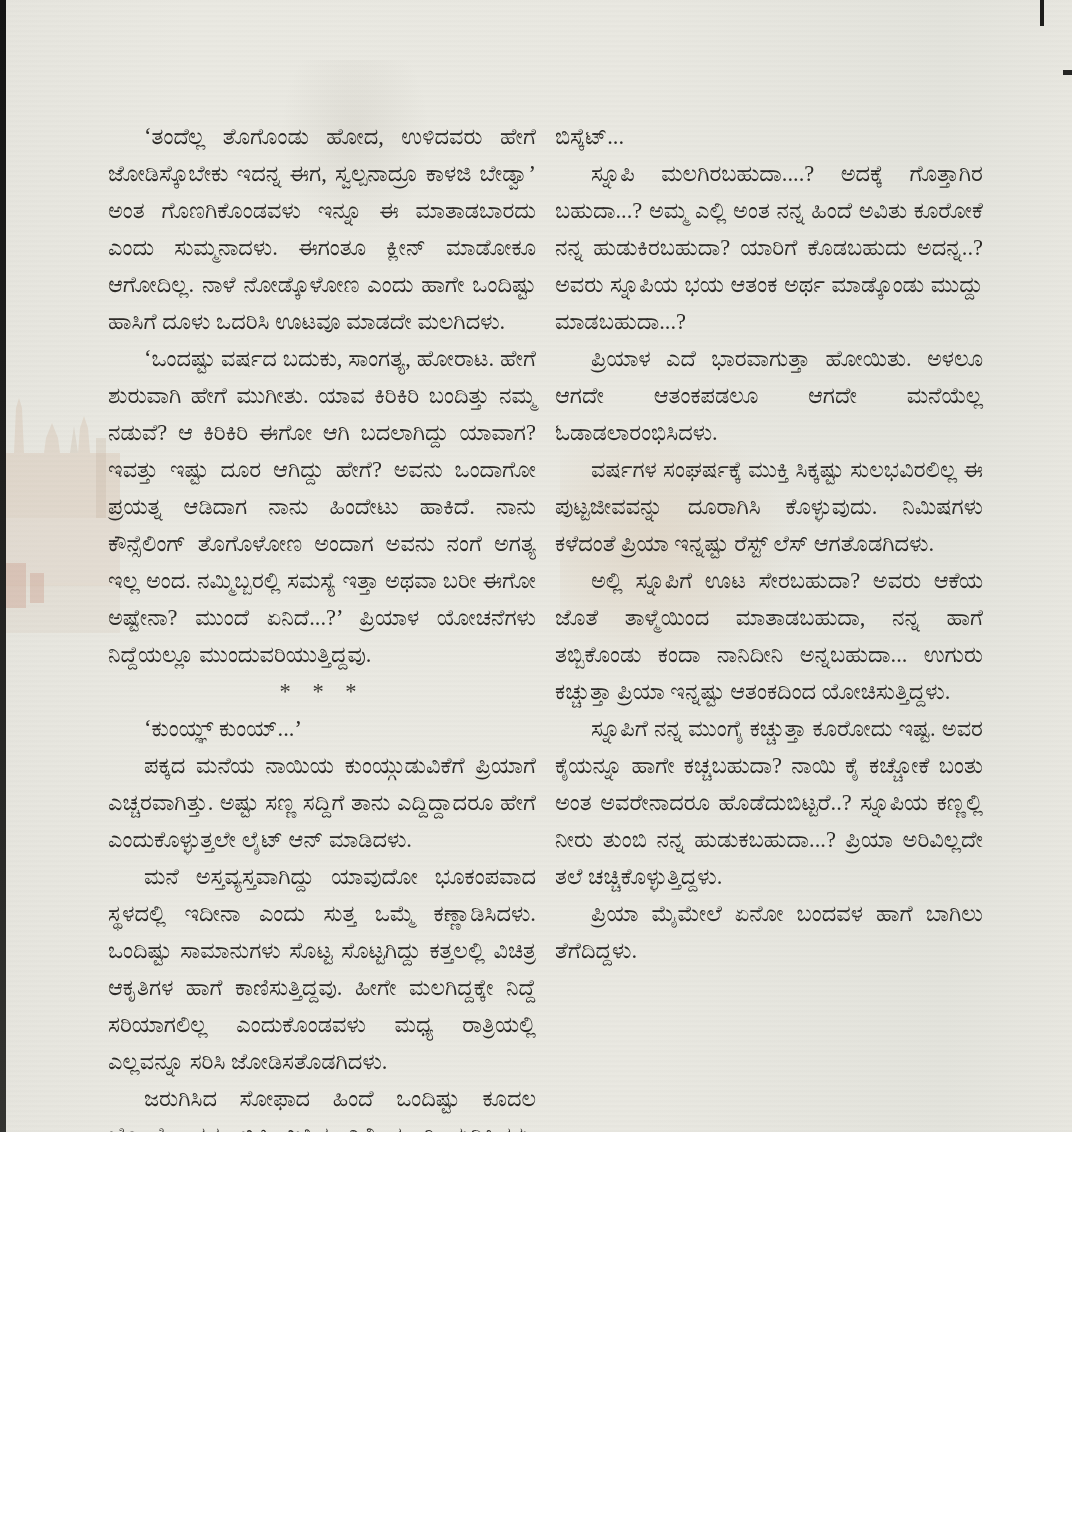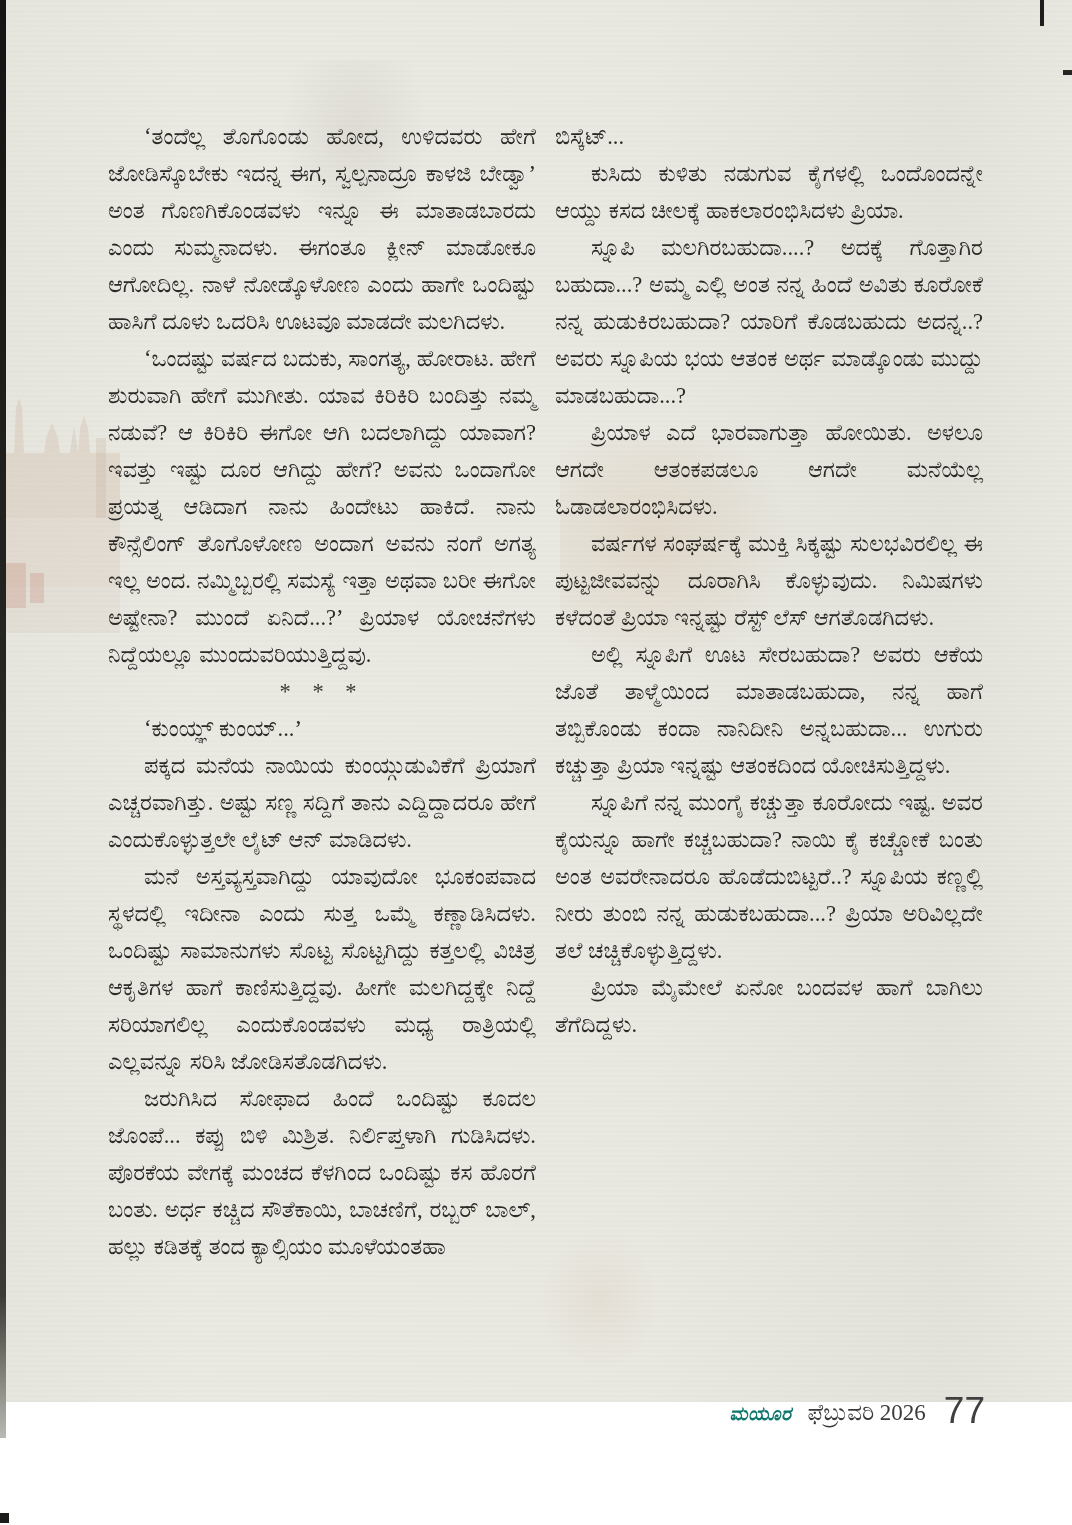--- a/index.html
+++ b/index.html
@@ -3,21 +3,21 @@
 <meta charset="utf-8">
 <style>
   html, body {
     margin: 0;
     padding: 0;
     background: #ffffff;
   }
   .page {
     position: relative;
     width: 1072px;
-    height: 1525px;
+    height: 1132px;
     overflow: hidden;
     background: #ffffff;
     font-family: "Liberation Serif", serif;
   }
   
   .scan-area {
     position: absolute;
     left: 0; top: 0;
     width: 1072px;
     height: 1402px;
@@ -182,21 +182,20 @@
       <p class="para indent">‘ಒಂದಷ್ಟು ವರ್ಷದ ಬದುಕು, ಸಾಂಗತ್ಯ, ಹೋರಾಟ. ಹೇಗೆ ಶುರುವಾಗಿ ಹೇಗೆ ಮುಗೀತು. ಯಾವ ಕಿರಿಕಿರಿ ಬಂದಿತ್ತು ನಮ್ಮ ನಡುವೆ? ಆ ಕಿರಿಕಿರಿ ಈಗೋ ಆಗಿ ಬದಲಾಗಿದ್ದು ಯಾವಾಗ? ಇವತ್ತು ಇಷ್ಟು ದೂರ ಆಗಿದ್ದು ಹೇಗೆ? ಅವನು ಒಂದಾಗೋ ಪ್ರಯತ್ನ ಆಡಿದಾಗ ನಾನು ಹಿಂದೇಟು ಹಾಕಿದೆ. ನಾನು ಕೌನ್ಸೆಲಿಂಗ್ ತೊಗೊಳೋಣ ಅಂದಾಗ ಅವನು ನಂಗೆ ಅಗತ್ಯ ಇಲ್ಲ ಅಂದ. ನಮ್ಮಿಬ್ಬರಲ್ಲಿ ಸಮಸ್ಯೆ ಇತ್ತಾ ಅಥವಾ ಬರೀ ಈಗೋ ಅಷ್ಟೇನಾ? ಮುಂದೆ ಏನಿದೆ...?’ ಪ್ರಿಯಾಳ ಯೋಚನೆಗಳು ನಿದ್ದೆಯಲ್ಲೂ ಮುಂದುವರಿಯುತ್ತಿದ್ದವು.</p>
       <p class="para separator">* * *</p>
       <p class="para indent">‘ಕುಂಯ್ಞ್ ಕುಂಯ್...’</p>
       <p class="para indent">ಪಕ್ಕದ ಮನೆಯ ನಾಯಿಯ ಕುಂಯ್ಗುಡುವಿಕೆಗೆ ಪ್ರಿಯಾಗೆ ಎಚ್ಚರವಾಗಿತ್ತು. ಅಷ್ಟು ಸಣ್ಣ ಸದ್ದಿಗೆ ತಾನು ಎದ್ದಿದ್ದಾದರೂ ಹೇಗೆ ಎಂದುಕೊಳ್ಳುತ್ತಲೇ ಲೈಟ್ ಆನ್ ಮಾಡಿದಳು.</p>
       <p class="para indent">ಮನೆ ಅಸ್ತವ್ಯಸ್ತವಾಗಿದ್ದು ಯಾವುದೋ ಭೂಕಂಪವಾದ ಸ್ಥಳದಲ್ಲಿ ಇದೀನಾ ಎಂದು ಸುತ್ತ ಒಮ್ಮೆ ಕಣ್ಣಾಡಿಸಿದಳು. ಒಂದಿಷ್ಟು ಸಾಮಾನುಗಳು ಸೊಟ್ಟ ಸೊಟ್ಟಗಿದ್ದು ಕತ್ತಲಲ್ಲಿ ವಿಚಿತ್ರ ಆಕೃತಿಗಳ ಹಾಗೆ ಕಾಣಿಸುತ್ತಿದ್ದವು. ಹೀಗೇ ಮಲಗಿದ್ದಕ್ಕೇ ನಿದ್ದೆ ಸರಿಯಾಗಲಿಲ್ಲ ಎಂದುಕೊಂಡವಳು ಮಧ್ಯ ರಾತ್ರಿಯಲ್ಲಿ ಎಲ್ಲವನ್ನೂ ಸರಿಸಿ ಜೋಡಿಸತೊಡಗಿದಳು.</p>
       <p class="para indent">ಜರುಗಿಸಿದ ಸೋಫಾದ ಹಿಂದೆ ಒಂದಿಷ್ಟು ಕೂದಲ ಜೊಂಪೆ... ಕಪ್ಪು ಬಿಳಿ ಮಿಶ್ರಿತ. ನಿರ್ಲಿಪ್ತಳಾಗಿ ಗುಡಿಸಿದಳು. ಪೊರಕೆಯ ವೇಗಕ್ಕೆ ಮಂಚದ ಕೆಳಗಿಂದ ಒಂದಿಷ್ಟು ಕಸ ಹೊರಗೆ ಬಂತು. ಅರ್ಧ ಕಚ್ಚಿದ ಸೌತೆಕಾಯಿ, ಬಾಚಣಿಗೆ, ರಬ್ಬರ್ ಬಾಲ್, ಹಲ್ಲು ಕಡಿತಕ್ಕೆ ತಂದ ಕ್ಯಾಲ್ಸಿಯಂ ಮೂಳೆಯಂತಹಾ</p>
     </div>
 
   <div class="col col-right">
       <p class="para">ಬಿಸ್ಕೆಟ್...</p>
-      <p class="para indent">ಕುಸಿದು ಕುಳಿತು ನಡುಗುವ ಕೈಗಳಲ್ಲಿ ಒಂದೊಂದನ್ನೇ ಆಯ್ದು ಕಸದ ಚೀಲಕ್ಕೆ ಹಾಕಲಾರಂಭಿಸಿದಳು ಪ್ರಿಯಾ.</p>
       <p class="para indent">ಸ್ನೂಪಿ ಮಲಗಿರಬಹುದಾ....? ಅದಕ್ಕೆ ಗೊತ್ತಾಗಿರ ಬಹುದಾ...? ಅಮ್ಮ ಎಲ್ಲಿ ಅಂತ ನನ್ನ ಹಿಂದೆ ಅವಿತು ಕೂರೋಕೆ ನನ್ನ ಹುಡುಕಿರಬಹುದಾ? ಯಾರಿಗೆ ಕೊಡಬಹುದು ಅದನ್ನ..? ಅವರು ಸ್ನೂಪಿಯ ಭಯ ಆತಂಕ ಅರ್ಥ ಮಾಡ್ಕೊಂಡು ಮುದ್ದು ಮಾಡಬಹುದಾ...?</p>
       <p class="para indent">ಪ್ರಿಯಾಳ ಎದೆ ಭಾರವಾಗುತ್ತಾ ಹೋಯಿತು. ಅಳಲೂ ಆಗದೇ ಆತಂಕಪಡಲೂ ಆಗದೇ ಮನೆಯೆಲ್ಲ ಓಡಾಡಲಾರಂಭಿಸಿದಳು.</p>
       <p class="para indent">ವರ್ಷಗಳ ಸಂಘರ್ಷಕ್ಕೆ ಮುಕ್ತಿ ಸಿಕ್ಕಷ್ಟು ಸುಲಭವಿರಲಿಲ್ಲ ಈ ಪುಟ್ಟಜೀವವನ್ನು ದೂರಾಗಿಸಿ ಕೊಳ್ಳುವುದು. ನಿಮಿಷಗಳು ಕಳೆದಂತೆ ಪ್ರಿಯಾ ಇನ್ನಷ್ಟು ರೆಸ್ಟ್ ಲೆಸ್ ಆಗತೊಡಗಿದಳು.</p>
       <p class="para indent">ಅಲ್ಲಿ ಸ್ನೂಪಿಗೆ ಊಟ ಸೇರಬಹುದಾ? ಅವರು ಆಕೆಯ ಜೊತೆ ತಾಳ್ಮೆಯಿಂದ ಮಾತಾಡಬಹುದಾ, ನನ್ನ ಹಾಗೆ ತಬ್ಬಿಕೊಂಡು ಕಂದಾ ನಾನಿದೀನಿ ಅನ್ನಬಹುದಾ... ಉಗುರು ಕಚ್ಚುತ್ತಾ ಪ್ರಿಯಾ ಇನ್ನಷ್ಟು ಆತಂಕದಿಂದ ಯೋಚಿಸುತ್ತಿದ್ದಳು.</p>
       <p class="para indent">ಸ್ನೂಪಿಗೆ ನನ್ನ ಮುಂಗೈ ಕಚ್ಚುತ್ತಾ ಕೂರೋದು ಇಷ್ಟ. ಅವರ ಕೈಯನ್ನೂ ಹಾಗೇ ಕಚ್ಚಬಹುದಾ? ನಾಯಿ ಕೈ ಕಚ್ಚೋಕೆ ಬಂತು ಅಂತ ಅವರೇನಾದರೂ ಹೊಡೆದುಬಿಟ್ಟರೆ..? ಸ್ನೂಪಿಯ ಕಣ್ಣಲ್ಲಿ ನೀರು ತುಂಬಿ ನನ್ನ ಹುಡುಕಬಹುದಾ...? ಪ್ರಿಯಾ ಅರಿವಿಲ್ಲದೇ ತಲೆ ಚಚ್ಚಿಕೊಳ್ಳುತ್ತಿದ್ದಳು.</p>
       <p class="para indent">ಪ್ರಿಯಾ ಮೈಮೇಲೆ ಏನೋ ಬಂದವಳ ಹಾಗೆ ಬಾಗಿಲು ತೆಗೆದಿದ್ದಳು.</p>
     </div>
 
   <div class="footer">
     <span class="mag-name">ಮಯೂರ</span>

